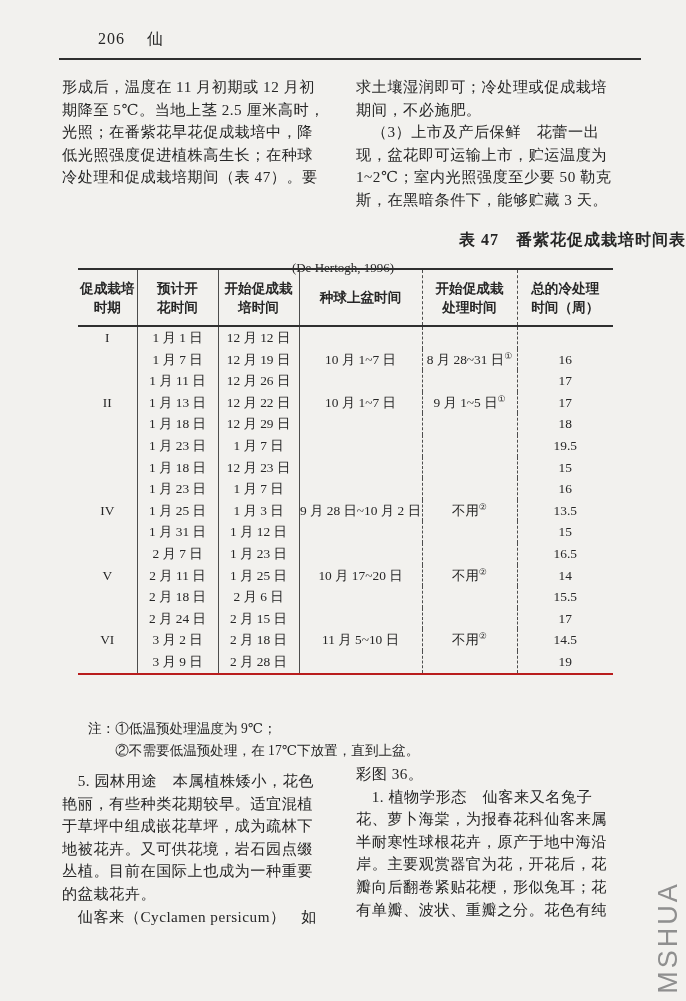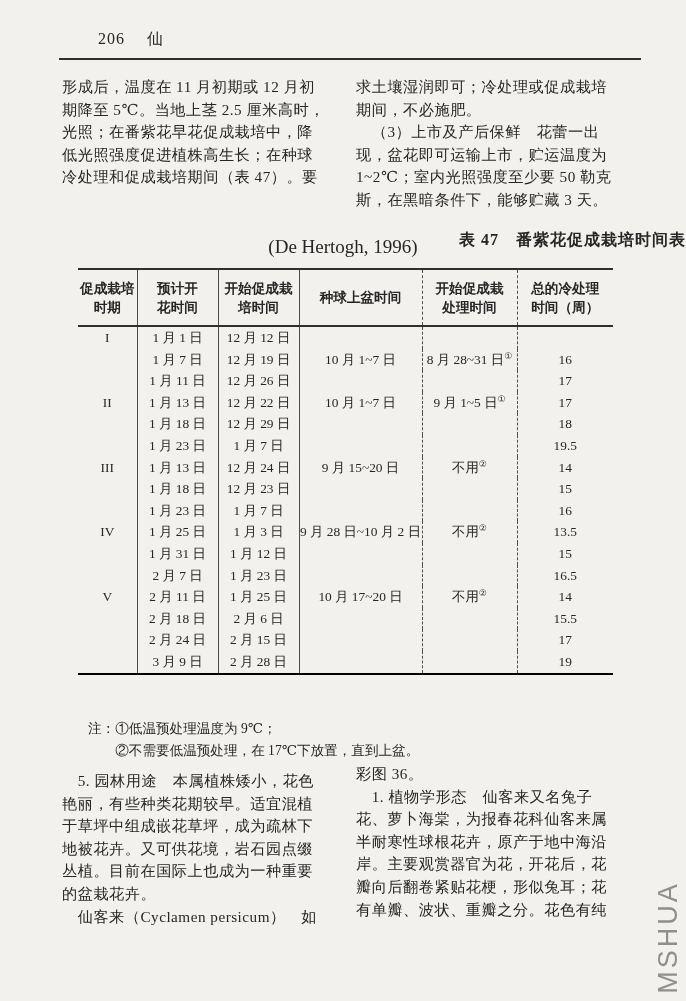--- a/index.html
+++ b/index.html
@@ -23,24 +23,24 @@
     height:22.6px;line-height:22.6px;white-space:pre;letter-spacing:0.5px;
   }
   .tl-top{left:62px;top:76px;width:294px;}
   .tr-top{left:356px;top:76px;width:292px;}
   .tl-bot{left:62px;top:770px;width:294px;}
   .tr-bot{left:356px;top:763px;width:292px;}
   .table-title{
     left:0;top:230px;width:686px;text-align:right;
     font-weight:bold;font-size:16px;letter-spacing:1px;
   }
-  .table-subtitle{left:0;top:236px;width:686px;text-align:center;font-size:19px;}
+  .table-subtitle{left:0;top:260px;width:686px;text-align:center;font-size:13px;}
   .ftable{
     position:absolute;left:78px;top:268px;border-collapse:collapse;
-    border-top:2px solid #2f2f2f;border-bottom:2px solid #000000;
+    border-top:2px solid #2f2f2f;border-bottom:2px solid #b91c1c;
     table-layout:fixed;
   }
   .ftable th{
     border-bottom:2px solid #2f2f2f;font-weight:bold;font-size:13.6px;
     height:55px;vertical-align:middle;padding:0 1px;text-align:center;
     line-height:19px;white-space:nowrap;
   }
   .ftable td{
     height:21.6px;line-height:21.6px;text-align:center;padding:0;
     font-size:13.4px;white-space:nowrap;overflow:visible;
@@ -164,28 +164,20 @@
       </tr>
       <tr>
         <td></td>
         <td>1 月 23 日</td>
         <td>1 月 7 日</td>
         <td></td>
         <td></td>
         <td>19.5</td>
       </tr>
       <tr>
-        <td>III</td>
-        <td>1 月 13 日</td>
-        <td>12 月 24 日</td>
-        <td>9 月 15~20 日</td>
-        <td>不用<sup>②</sup></td>
-        <td>14</td>
-      </tr>
-      <tr>
         <td></td>
         <td>1 月 18 日</td>
         <td>12 月 23 日</td>
         <td></td>
         <td></td>
         <td>15</td>
       </tr>
       <tr>
         <td></td>
         <td>1 月 23 日</td>
@@ -234,20 +226,28 @@
         <td></td>
         <td>15.5</td>
       </tr>
       <tr>
         <td></td>
         <td>2 月 24 日</td>
         <td>2 月 15 日</td>
         <td></td>
         <td></td>
         <td>17</td>
+      </tr>
+      <tr>
+        <td>VI</td>
+        <td>3 月 2 日</td>
+        <td>2 月 18 日</td>
+        <td>11 月 5~10 日</td>
+        <td>不用<sup>②</sup></td>
+        <td>14.5</td>
       </tr>
       <tr>
         <td></td>
         <td>3 月 9 日</td>
         <td>2 月 28 日</td>
         <td></td>
         <td></td>
         <td>19</td>
       </tr>
     </tbody>

